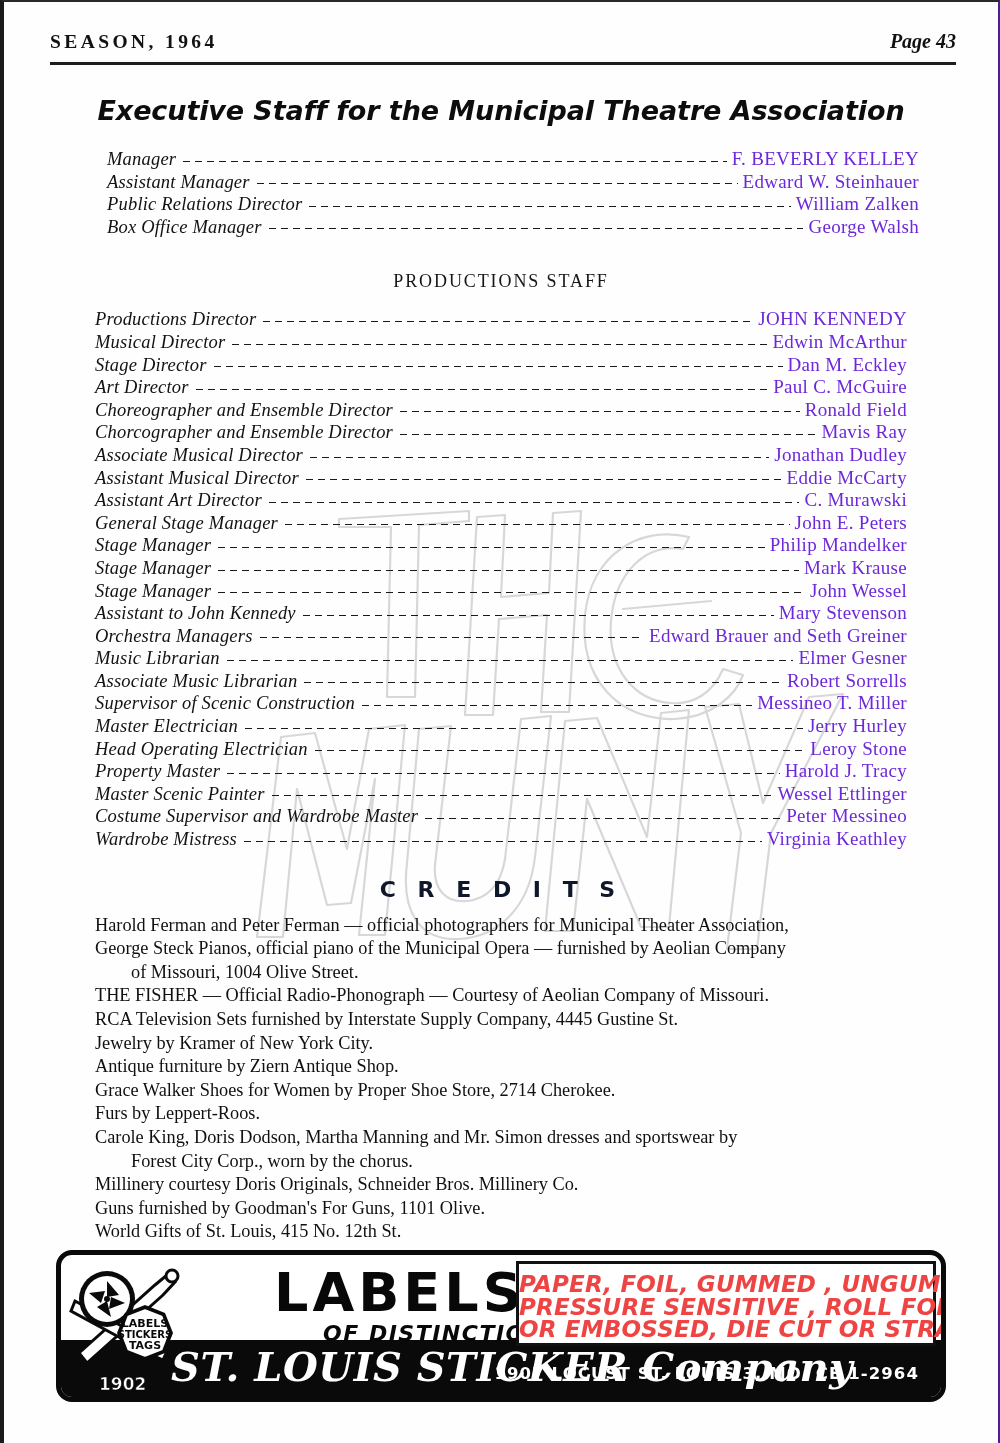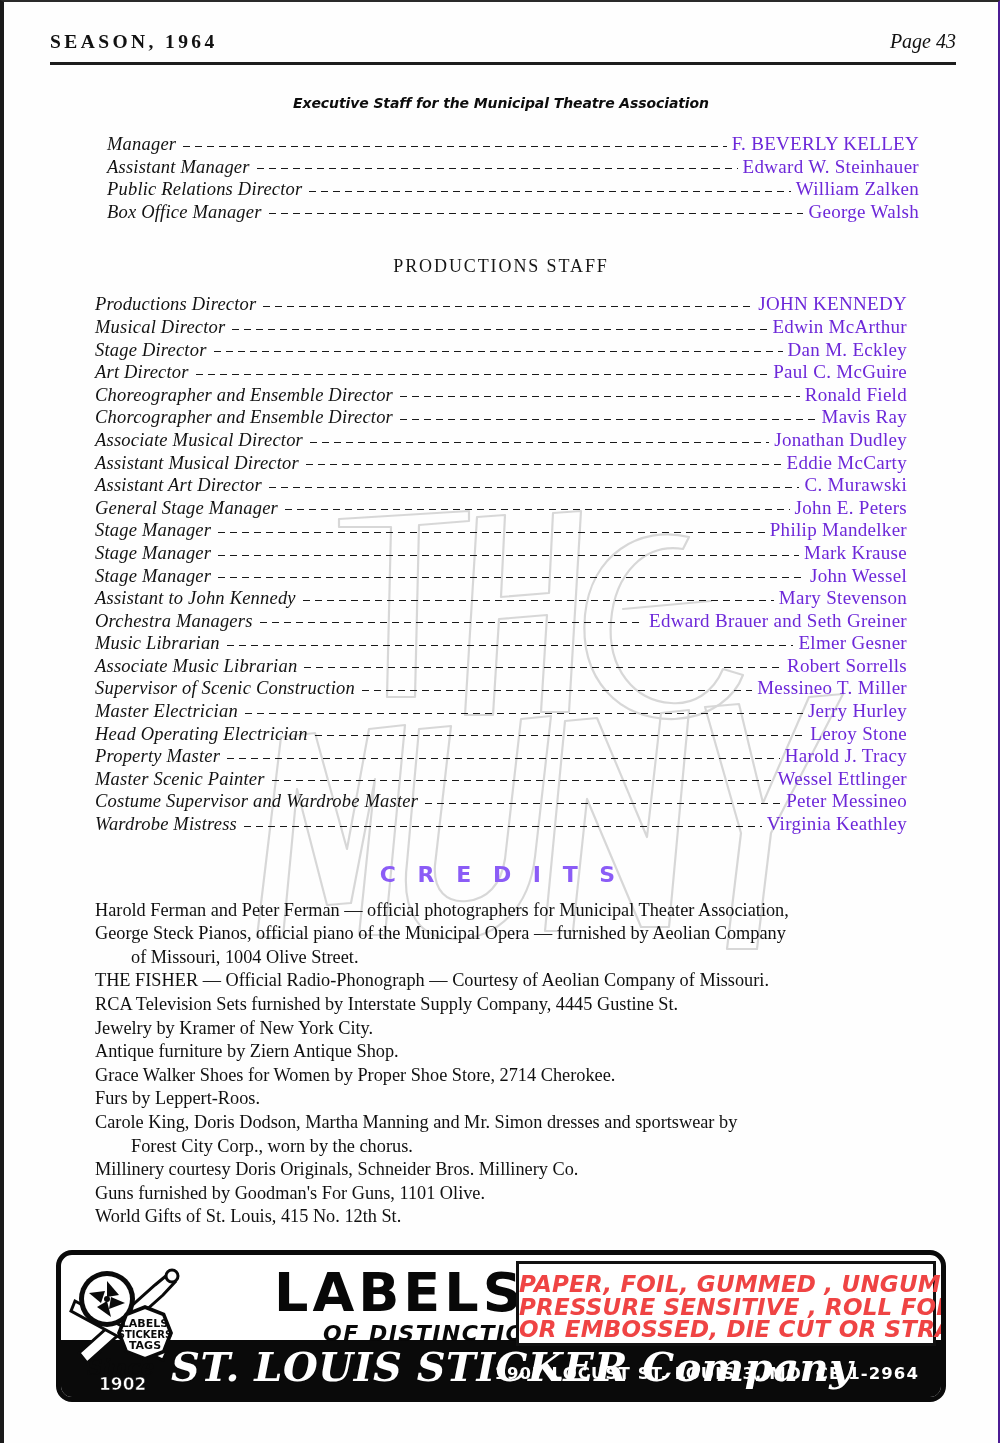--- a/index.html
+++ b/index.html
@@ -49,42 +49,42 @@
   #runhead .season {
     font-size: 19.5px;
     font-weight: 700;
     letter-spacing: 3.4px;
     color: #111;
     font-family: "Liberation Serif", serif;
   }
   #runhead .pageno {
     font-size: 20px;
     font-style: italic;
-    font-weight: 400;
+    font-weight: 700;
     color: #111;
     font-family: "Liberation Serif", serif;
   }
   #runrule {
     position: absolute;
     left: 46px; right: 42px; top: 60px;
     height: 2.5px;
     background: #1d1d1d;
     z-index: 3;
   }
 
   
   #content {
     position: absolute;
     left: 0; right: 0; top: 0;
     z-index: 2;
   }
 
   h1.section-title {
     text-align: center;
-    font-size: 14px;
+    font-size: 27px;
     font-weight: 700;
     font-style: italic;
     letter-spacing: -0.1px;
     color: #0d0d0d;
     font-family: "DejaVu Sans", sans-serif;
     margin-top: 93px;
   }
 
   h2.sub-title {
     text-align: center;
@@ -94,21 +94,21 @@
     font-weight: 400;
     font-family: "Liberation Serif", serif;
     margin-top: 33px;
   }
 
   h2.credits-title {
     text-align: center;
     font-size: 22px;
     font-weight: 700;
     letter-spacing: 7px;
-    color: #8b5cf6;
+    color: #0f172a;
     font-family: "DejaVu Sans", sans-serif;
     margin-top: 26px;
     margin-bottom: 12px;
   }
 
   
   .staff-list { margin: 0; padding: 0; list-style: none; }
 
   .exec-list { margin-top: 22px; padding-left: 24px; }
   .prod-list { margin-top: 16px; }

